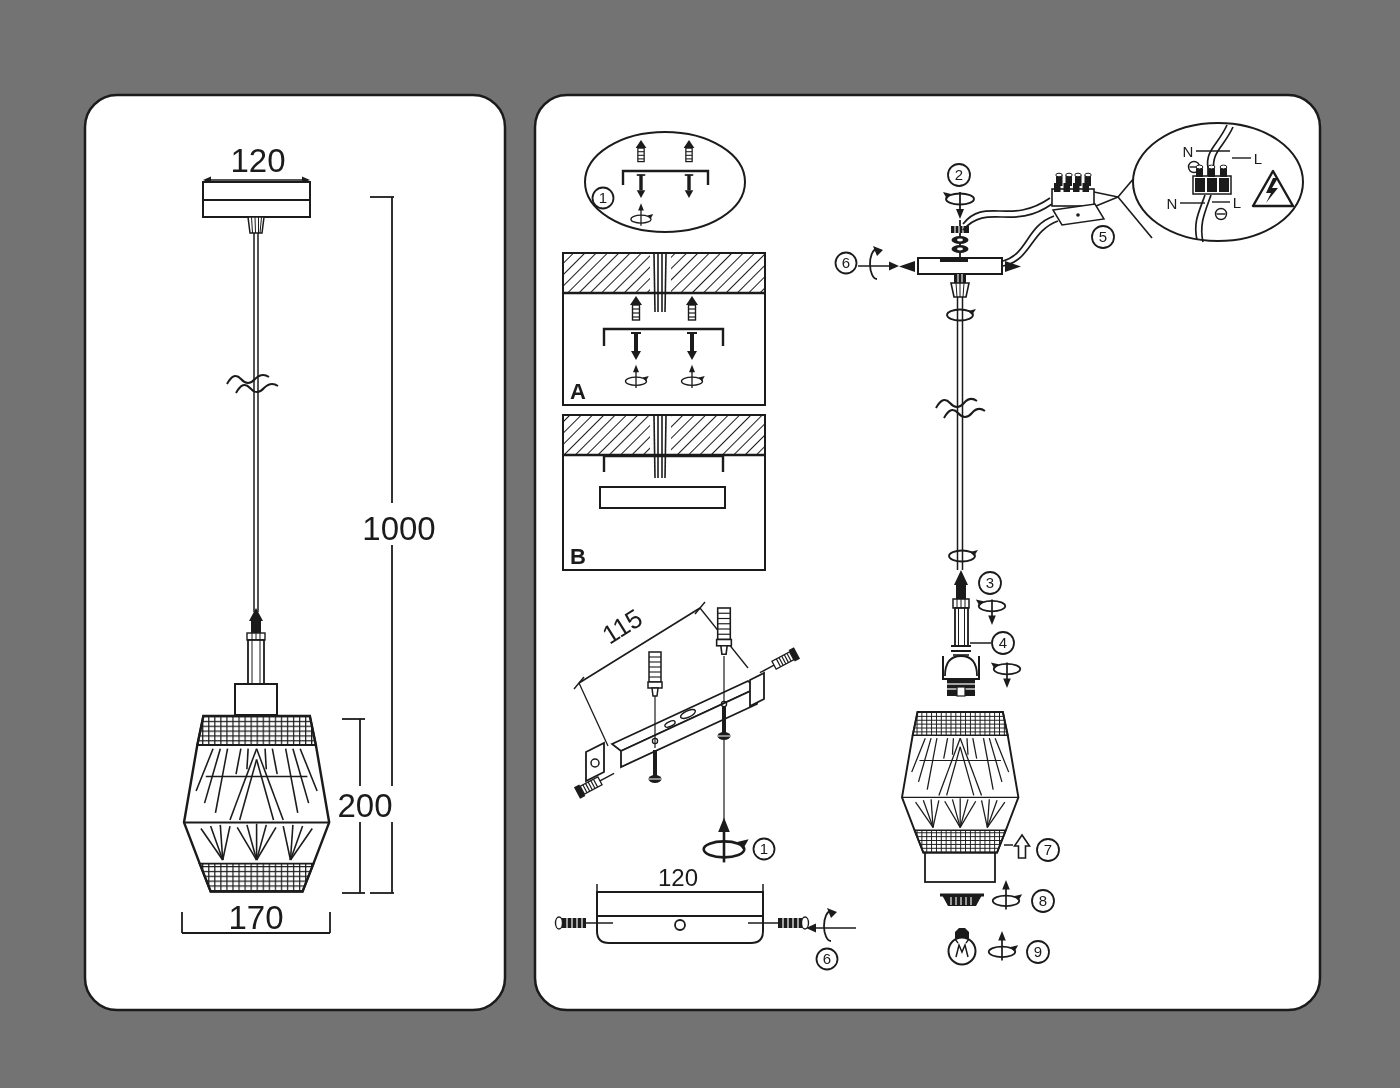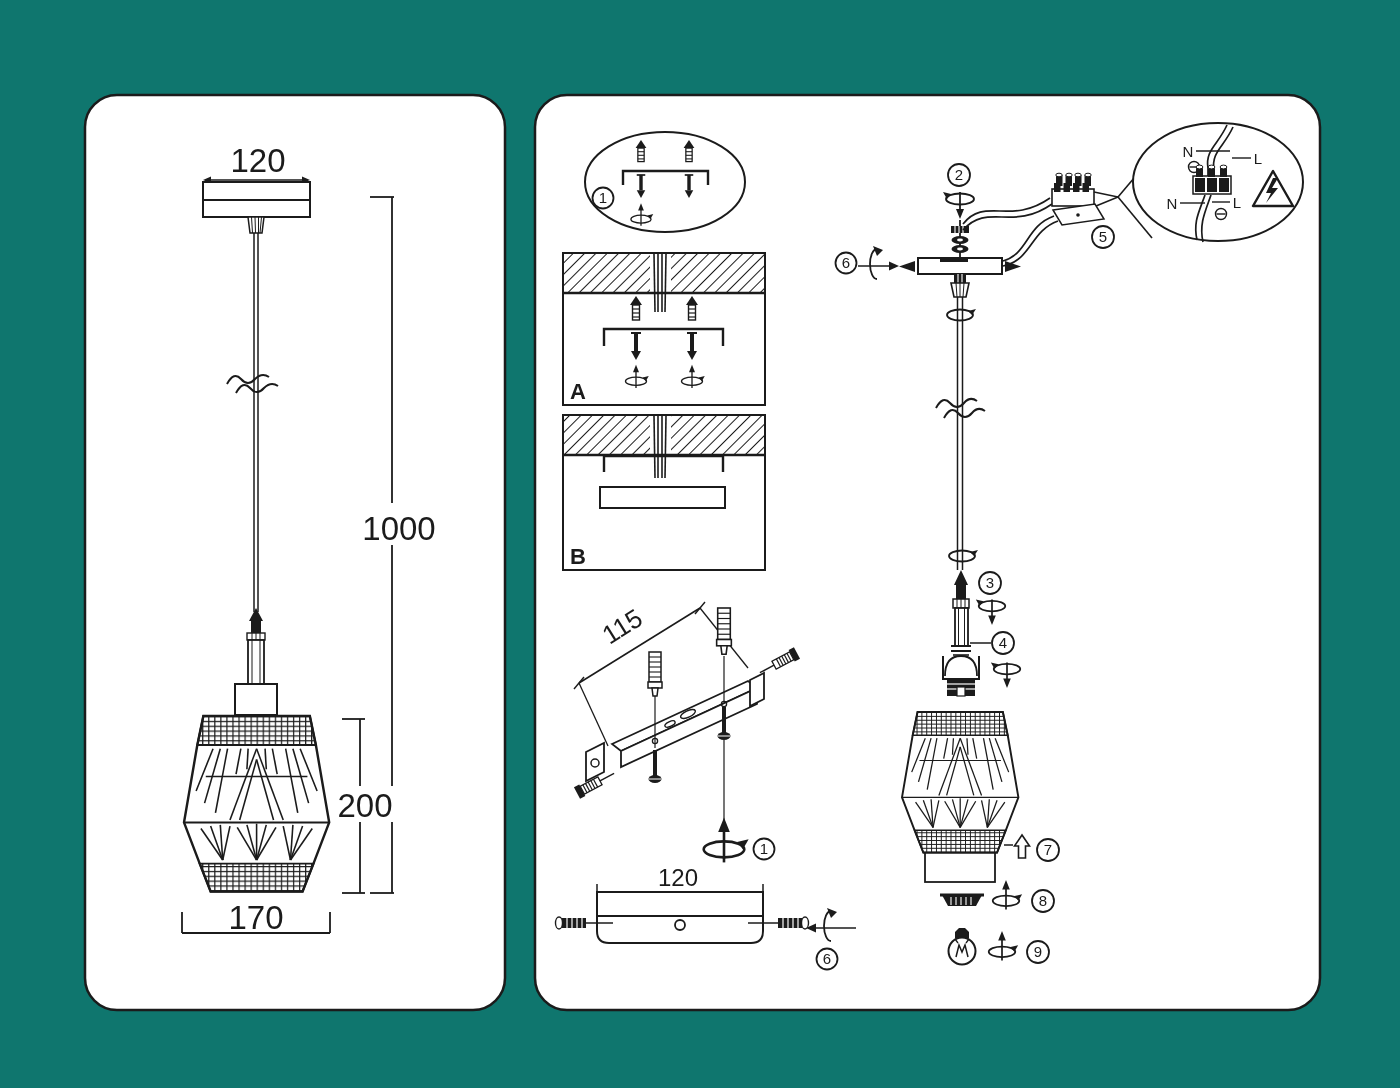--- a/index.html
+++ b/index.html
@@ -1,16 +1,16 @@
 <!DOCTYPE html>
 <html><head>
 <meta charset="utf-8">
 <style>
   html,body{margin:0;padding:0;background:#ffffff;}
-  .stage{width:1400px;height:1088px;position:relative;background:#0f766e;}
+  .stage{width:1400px;height:1088px;position:relative;background:#737373;}
   svg{display:block;}
   svg text{font-family:"Liberation Sans", sans-serif;fill:#1b1b1b;}
   .t33{font-size:33px;}
   .t26{font-size:26px;}
   .t24{font-size:24px;}
   .t22{font-size:22px;font-weight:bold;}
   .t15{font-size:15px;}
   .ln{stroke:#1b1b1b;fill:none;}
   .f{fill:#1b1b1b;stroke:none;}
   .wf{fill:#ffffff;}

